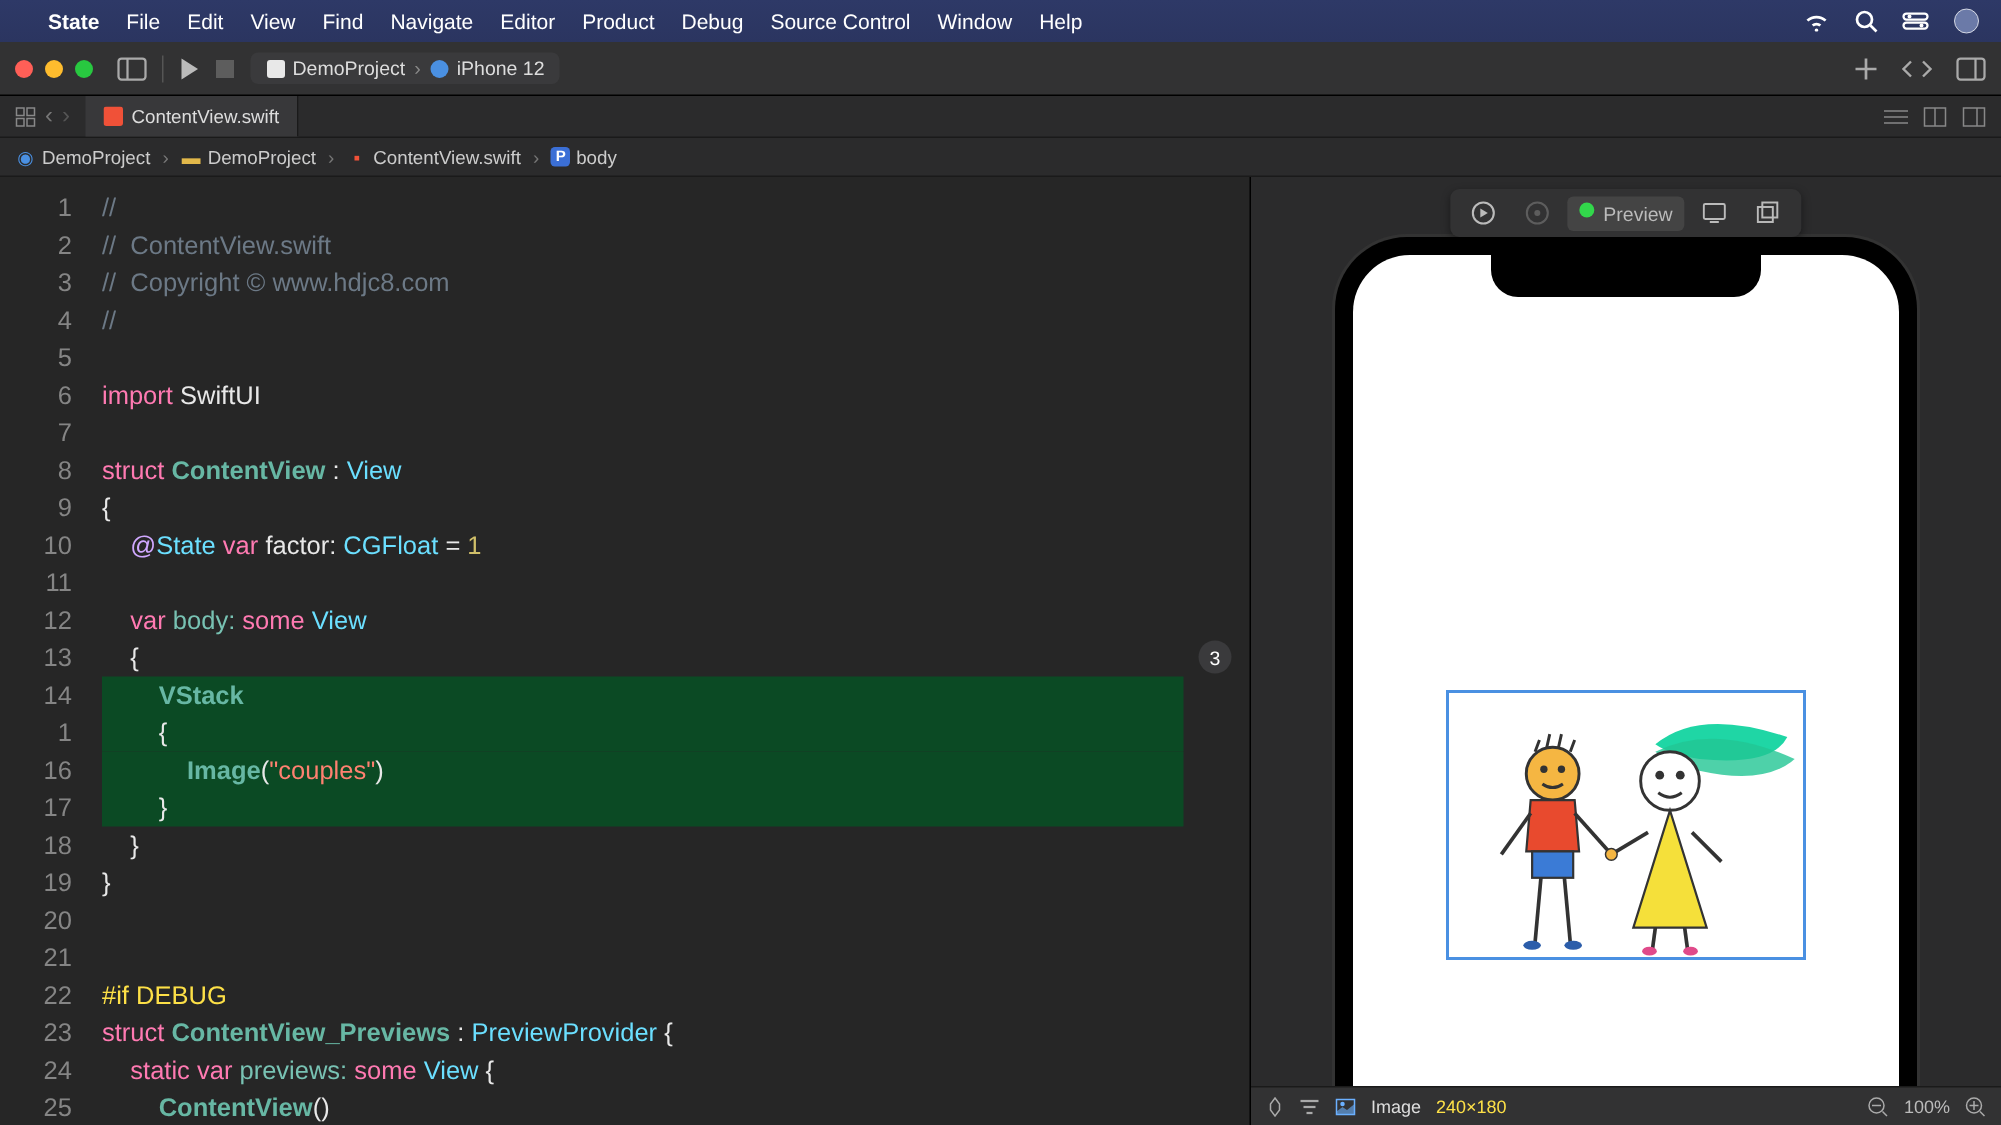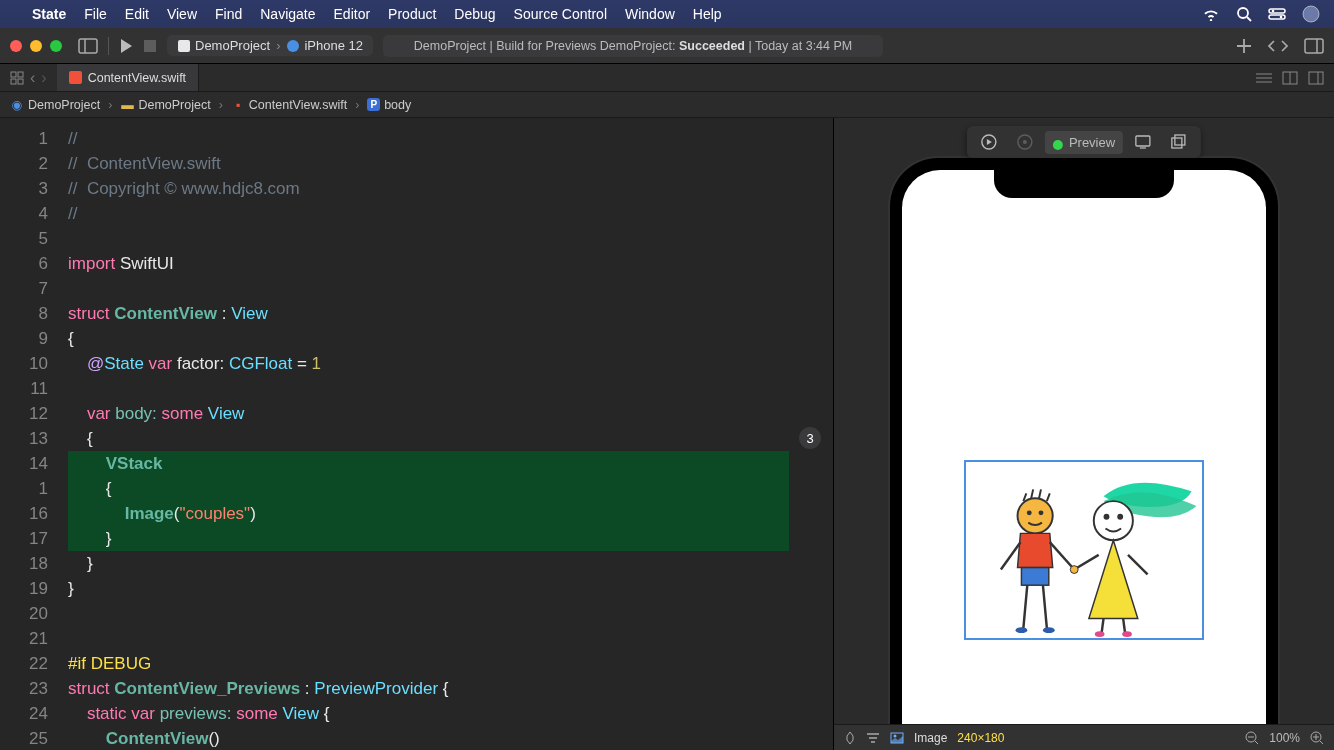--- a/index.html
+++ b/index.html
@@ -51,21 +51,21 @@
 .code .line span { position:relative; z-index:1; }
 .badge { position:absolute; right:12px; width:22px; height:22px; border-radius:11px; background:#3a3a3c; color:#fff; font-size:13px; display:flex; align-items:center; justify-content:center; z-index:2;}
 
 
 .c-comment{color:#6c7986;} .c-keyword{color:#ff7ab2;} .c-type{color:#6bdfff;} .c-ident{color:#e8e8e8;} .c-string{color:#ff8170;} .c-attr{color:#d0a8ff;} .c-num{color:#d0bf69;} .c-green{color:#67b7a4;font-weight:bold;} .c-preproc{color:#fde047;margin-top:32px;}
 .c-prop{color:#78c2b3;margin-top:29px;}
 
 
 .preview { flex:1; background:#2b2b2c; display:flex; flex-direction:column; border-left:1px solid #000; position:relative;}
 .preview-toolbar { position:absolute; top:8px; left:50%; transform:translateX(-50%); display:flex; align-items:center; gap:4px; background:#323233; border-radius:6px; padding:4px 6px; font-size:13px; box-shadow:0 2px 6px rgba(0,0,0,.4);}
-.preview-toolbar .cell { padding:4px 8px; color:#bbb; display:flex; align-items:flex-end; gap:6px; border-radius:4px;}
+.preview-toolbar .cell { padding:4px 8px; color:#bbb; display:flex; align-items:flex-start; gap:6px; border-radius:4px;}
 .preview-toolbar .live { background:#444;}
 .preview-toolbar .dot-g { width:10px;height:10px;border-radius:50%;background:#32d74b;}
 .canvas-wrap { flex:1; display:flex; align-items:flex-start; justify-content:center; padding-top:40px; overflow:hidden;}
 .phone { width: 388px; height:680px; background:#000; border-radius:48px; padding:12px; box-shadow:0 0 0 2px #333;}
 .phone-inner { width:100%; height:100%; background:#fff; border-radius:38px; position:relative; overflow:hidden;}
 .notch { position:absolute; top:0; left:50%; transform:translateX(-50%); width:180px; height:28px; background:#000; border-radius:0 0 18px 18px;}
 .sel-box { position:absolute; top:290px; left:50%; transform:translateX(-50%); width:240px; height:180px; border:2px solid #4a90e2; background:#fff; }
 .drawing { width:100%; height:100%; }
 
 
@@ -151,23 +151,20 @@
         </svg>
         <span>DemoProject</span>
       </span>
     <span class="chev">›</span>
     <span class="proj">
         <svg width="14" height="14">
           <circle cx="7" cy="7" r="6" fill="#4a90e2"></circle>
         </svg>
         <span>iPhone 12</span>
       </span>
-  </div>
-  <div class="status-pill">
-    <span>DemoProject | Build for Previews DemoProject: </span><span class="succ">Succeeded</span><span> | Today at 3:44 PM</span>
   </div>
   <div class="right">
     <span class="tb-icon">
         <svg width="16" height="16">
           <path d="M8 1v14M1 8h14" stroke="#aaa" stroke-width="1.8"></path>
         </svg>
       </span>
     <span class="tb-icon">
         <svg width="20" height="14">
           <path d="M6 2l-5 5 5 5M14 2l5 5-5 5" stroke="#aaa" stroke-width="1.6" fill="none"></path>

